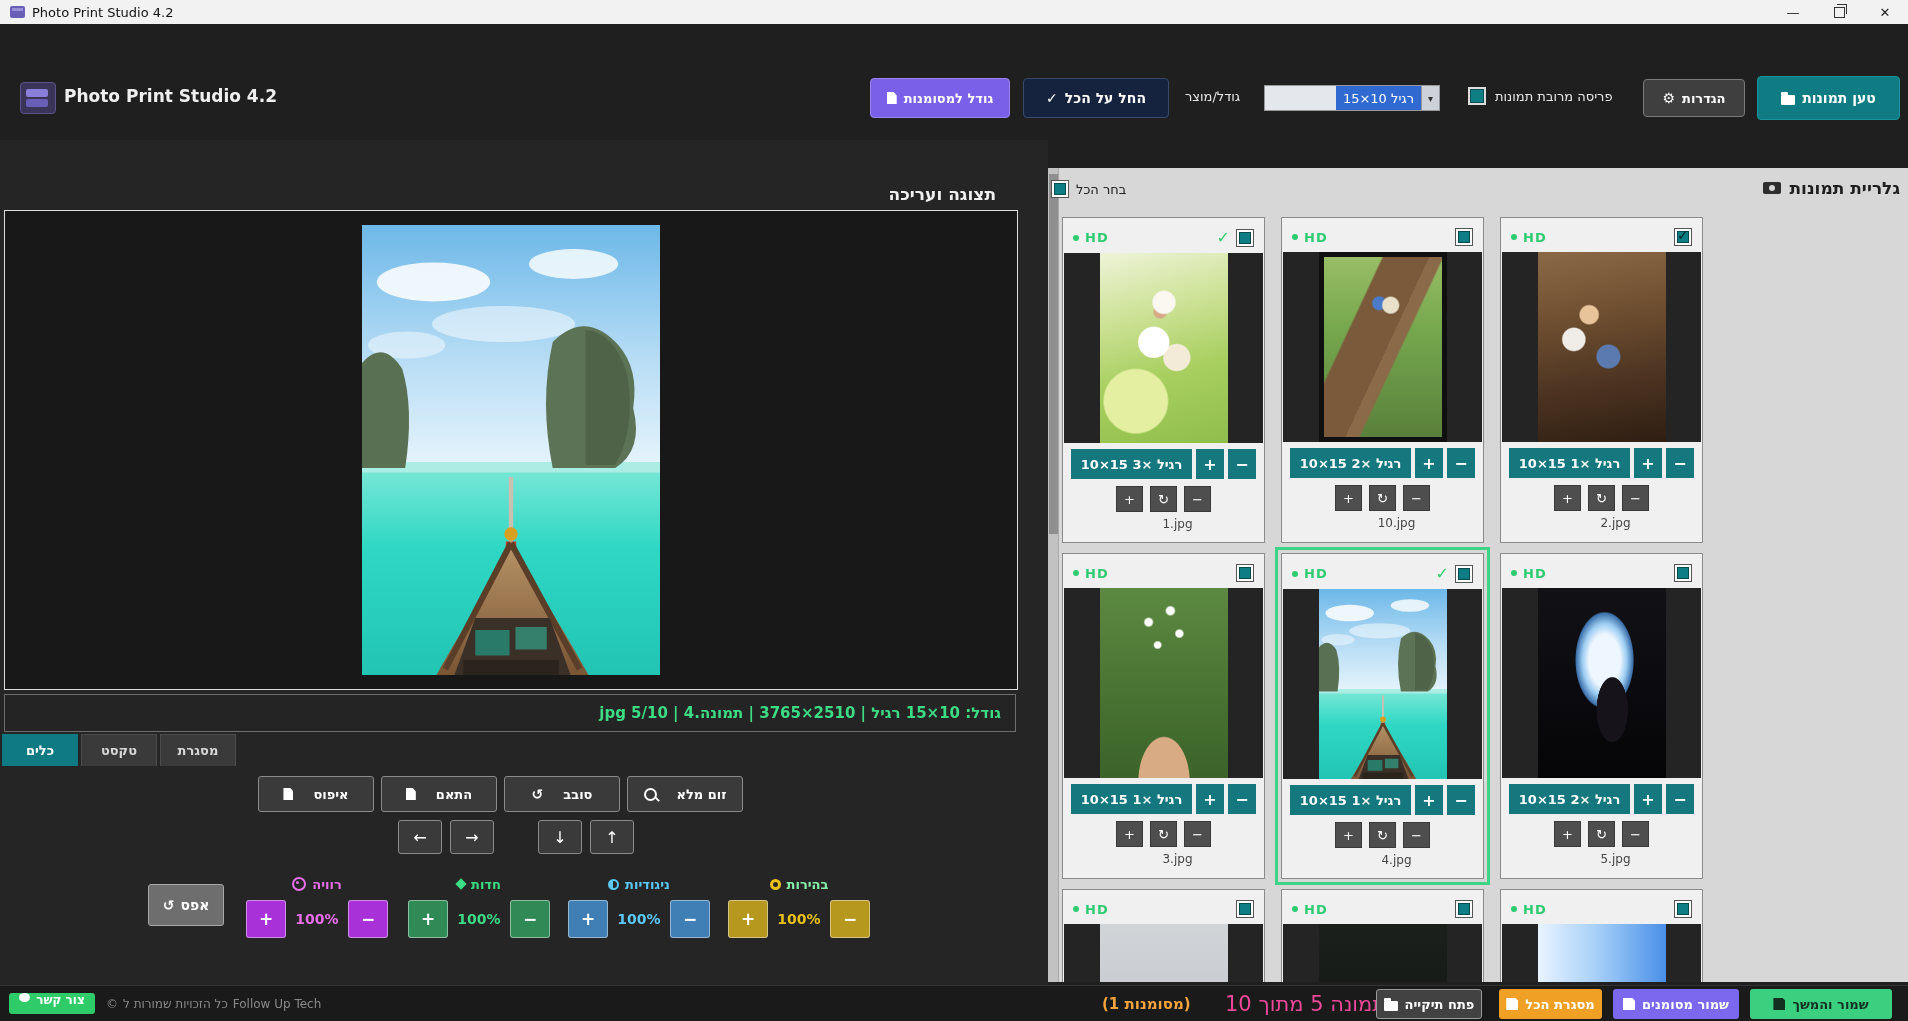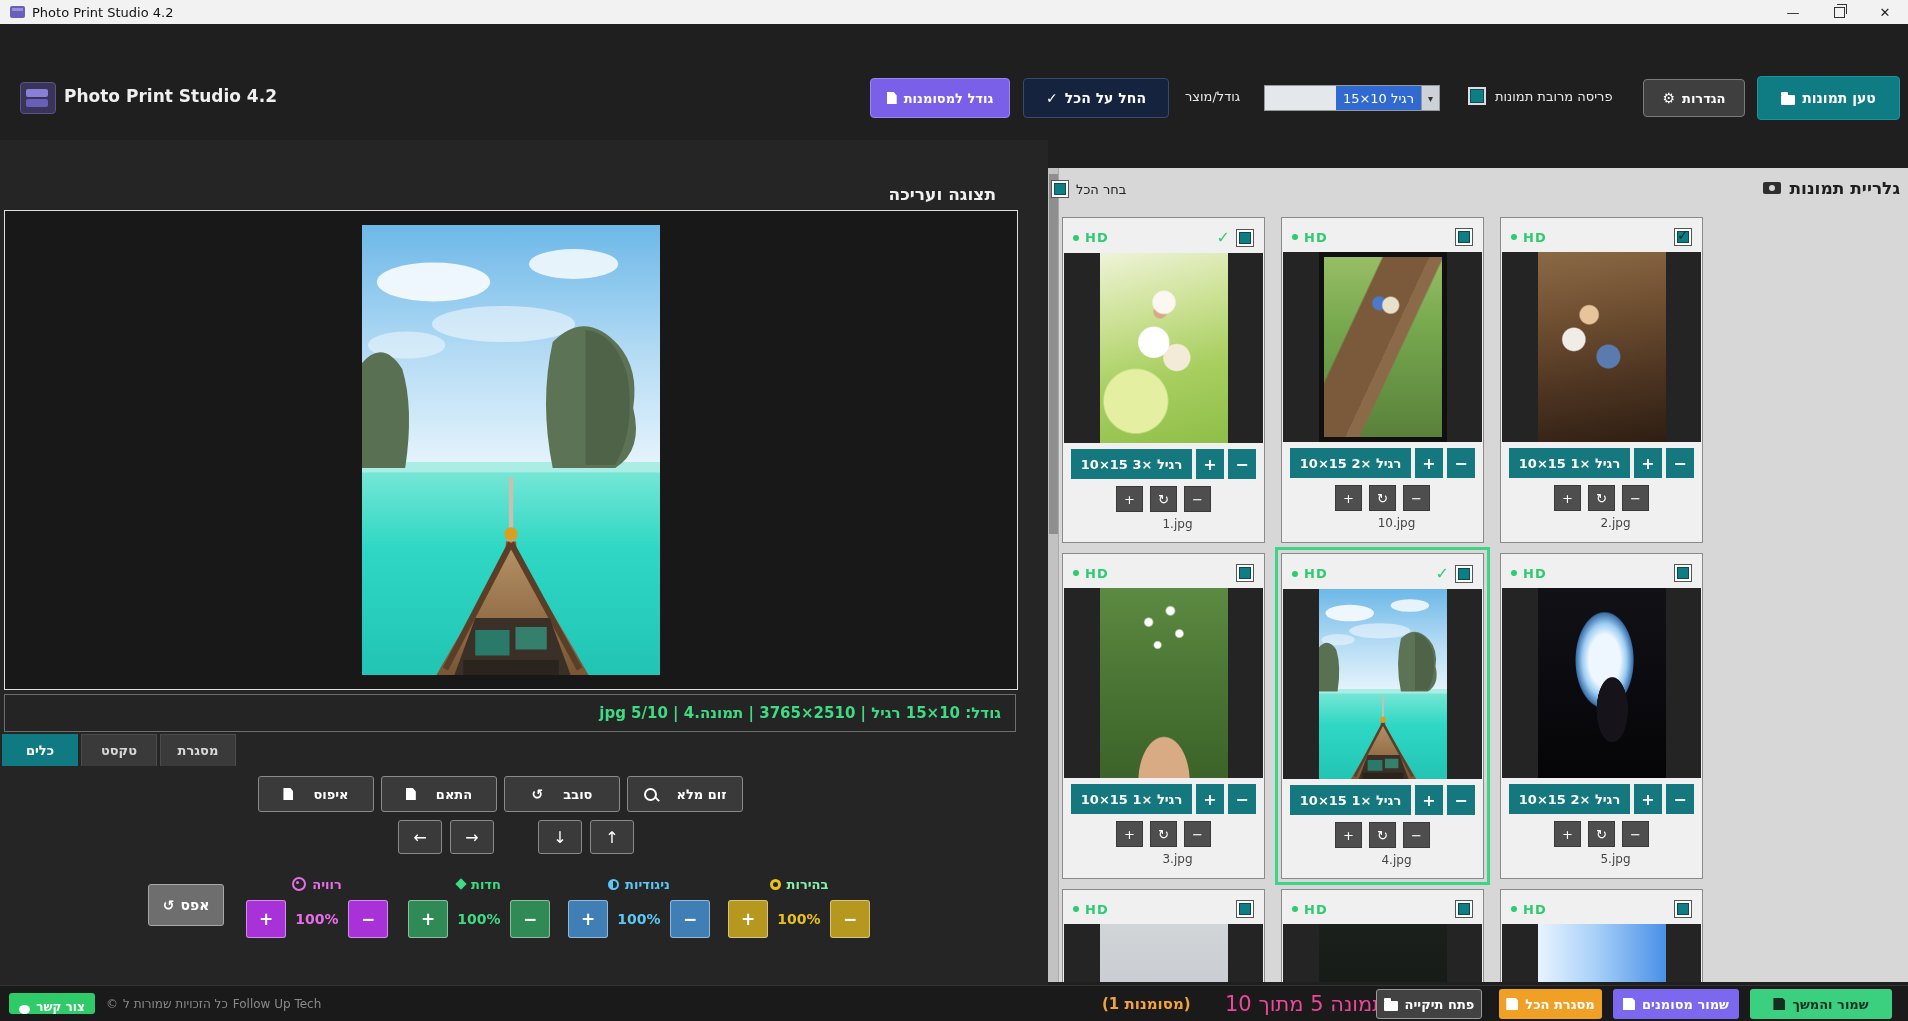--- a/index.html
+++ b/index.html
@@ -121,21 +121,21 @@
     radial-gradient(ellipse 36% 40% at 52% 38%,#eef6ff 0 34%,#9ccdf2 48%,#3a6ea8 62%,rgba(0,0,0,0) 64%),
     linear-gradient(180deg,#121216 0%,#0a0a0e 60%,#050507 100%);}
   .photo-gray{background:linear-gradient(180deg,#d2d5d8,#b8bcc2);}
   .photo-forest{background:
     radial-gradient(circle at 50% 85%,#cfd8d0 0 20%,rgba(0,0,0,0) 22%),
     linear-gradient(180deg,#1c201c,#0e120e);}
   .photo-skyblue{background:linear-gradient(90deg,#e8f3ff 0%,#a8d0f8 45%,#4a90e8 100%);}
 
   
   #footer{position:absolute;left:0;top:985px;right:0;height:36px;background:#1a1a1a;border-top:1px solid #333;}
-  #btn-contact{position:absolute;left:9px;top:7px;width:86px;height:21px;background:#2ecb68;border-radius:3px;color:#fff;font-size:12px;font-weight:bold;display:flex;align-items:flex-end;justify-content:center;gap:6px;}
+  #btn-contact{position:absolute;left:9px;top:7px;width:86px;height:21px;background:#2ecb68;border-radius:3px;color:#fff;font-size:12px;font-weight:bold;display:flex;align-items:flex-start;justify-content:center;gap:6px;}
   .copyright{position:absolute;left:106px;top:0;height:36px;display:flex;align-items:center;gap:5px;color:#8a8a8a;font-size:12px;}
   .f-marked{position:absolute;left:1102px;top:0;height:36px;display:flex;align-items:center;color:#f2a33c;font-size:15px;font-weight:bold;}
   .f-pos{position:absolute;left:1225px;top:0;height:36px;display:flex;align-items:center;color:#ec4899;font-size:21px;}
   .fbtn{position:absolute;top:3px;height:30px;border-radius:3px;font-size:13px;font-weight:bold;display:flex;align-items:center;justify-content:center;gap:7px;box-sizing:border-box;color:#fff;}
   #btn-open-folder{left:1376px;width:106px;background:#424242;border:1px solid #9a9a9a;}
   #btn-save-all{left:1499px;width:103px;background:#f0a125;}
   #btn-save-marked{left:1613px;width:126px;background:#7b68ee;}
   #btn-save-continue{left:1750px;width:142px;background:#3bd080;color:#11301f;}
 
   

